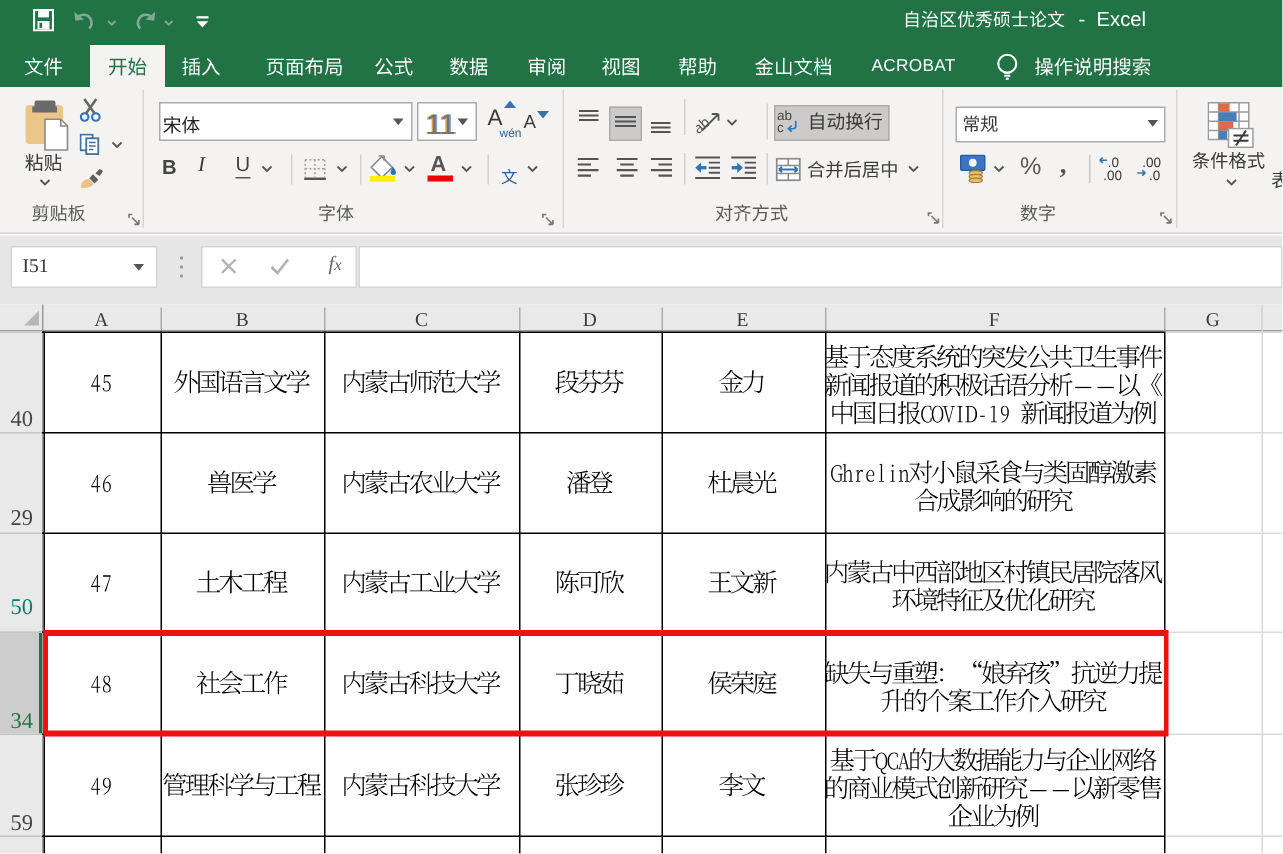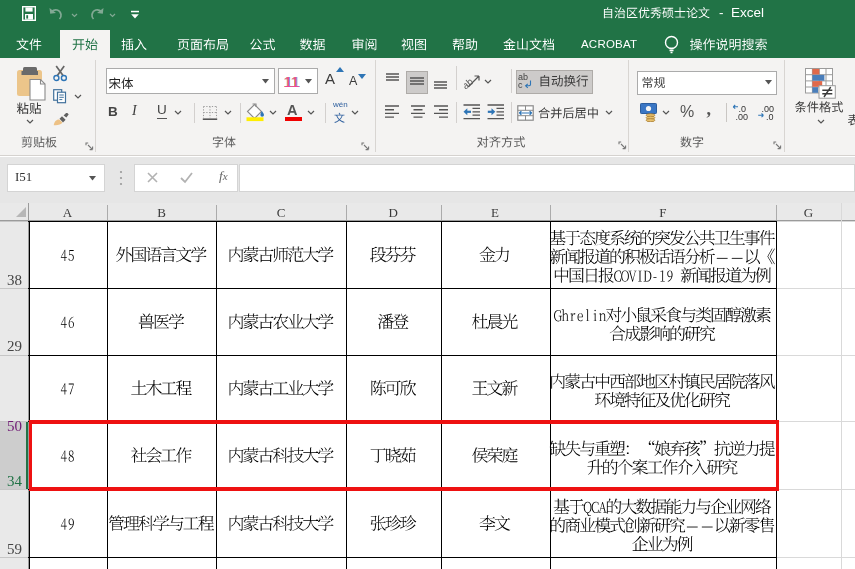--- a/index.html
+++ b/index.html
@@ -102,21 +102,21 @@
     </svg>
 <svg class="ab" style="left:26px;top:119px" width="8" height="6">
       <polyline points="1,1 4,4 7,1" fill="none" stroke="#555" stroke-width="1.2"></polyline>
     </svg>
 
 <div class="ab wbox" style="left:106px;top:68px;width:169px;height:26px"></div>
 <svg class="ab" style="left:261px;top:78px" width="9" height="7">
       <path d="M1 1 L4.5 5.5 L8 1 Z" fill="#555"></path>
     </svg>
 <div class="ab wbox" style="left:278px;top:68px;width:40px;height:26px"></div>
-<span class="ab" style="left:284px;top:73px;font-size:15px;color:#ec4899;text-shadow:-1px 0 rgba(205,120,40,.75),1px 0 rgba(90,140,215,.75)">11</span>
+<span class="ab" style="left:284px;top:73px;font-size:19px;color:#737373;text-shadow:-1px 0 rgba(205,120,40,.75),1px 0 rgba(90,140,215,.75)">11</span>
 <svg class="ab" style="left:304px;top:78px" width="9" height="7">
       <path d="M1 1 L4.5 5.5 L8 1 Z" fill="#555"></path>
     </svg>
 <span class="ab" style="left:325px;top:70px;font-size:15px;color:#3b3b3b;font-family:'Liberation Sans',sans-serif">A</span>
 <svg class="ab" style="left:336px;top:67px" width="8" height="6">
       <path d="M4 0 L8 5 L0 5 Z" fill="#2e75b6"></path>
     </svg>
 <span class="ab" style="left:349px;top:74px;font-size:12.5px;color:#3b3b3b;font-family:'Liberation Sans',sans-serif">A</span>
 <svg class="ab" style="left:358px;top:74px" width="8" height="6">
       <path d="M4 5 L8 0 L0 0 Z" fill="#2e75b6"></path>
@@ -143,21 +143,21 @@
  <rect x="0.5" y="14.3" width="17" height="3.8" fill="#ffee00"></rect>
 </svg>
 <svg class="ab" style="left:269px;top:110px" width="8" height="6">
       <polyline points="1,1 4,4 7,1" fill="none" stroke="#555" stroke-width="1.2"></polyline>
     </svg>
 <span class="ab" style="left:287px;top:102px;font-size:14.5px;font-weight:bold;color:#555;font-family:'Liberation Sans',sans-serif">A</span>
 <div class="ab" style="left:284.5px;top:117.3px;width:17.5px;height:3.8px;background:#f00000"></div>
 <svg class="ab" style="left:307px;top:110px" width="8" height="6">
       <polyline points="1,1 4,4 7,1" fill="none" stroke="#555" stroke-width="1.2"></polyline>
     </svg>
-<span class="ab" style="left:333px;top:100px;font-size:8px;color:#2e5f9e">wén</span>
+<span class="ab" style="left:333px;top:84px;font-size:8px;color:#2e5f9e">wén</span>
 <svg class="ab" style="left:351px;top:110px" width="8" height="6">
       <polyline points="1,1 4,4 7,1" fill="none" stroke="#555" stroke-width="1.2"></polyline>
     </svg>
 <div class="ab" style="left:193.5px;top:103px;width:1px;height:20px;background:#d3d0ce"></div>
 <div class="ab" style="left:239.5px;top:103px;width:1px;height:20px;background:#d3d0ce"></div>
 <div class="ab" style="left:324.5px;top:103px;width:1px;height:20px;background:#d3d0ce"></div>
 
 <div class="ab" style="left:406px;top:71px;width:22px;height:22.5px;background:#cdcbca;border:1px solid #aeaba8"></div>
 <svg class="ab" style="left:385.5px;top:73px" width="14" height="8" viewBox="0 0 14 8">
       <path d="M0 1 H13 M0 4 H13 M0 7 H13" stroke="#555" stroke-width="1.4" fill="none"></path>
@@ -293,23 +293,23 @@
     <div class="hcell" style="left:216px;top:204.5px;width:130px">C</div>
     <div class="ab" style="left:346px;top:205px;width:1px;height:15px;background:#ababab"></div>
     <div class="hcell" style="left:346px;top:204.5px;width:94.5px">D</div>
     <div class="ab" style="left:440.5px;top:205px;width:1px;height:15px;background:#ababab"></div>
     <div class="hcell" style="left:440.5px;top:204.5px;width:109px">E</div>
     <div class="ab" style="left:549.5px;top:205px;width:1px;height:15px;background:#ababab"></div>
     <div class="hcell" style="left:549.5px;top:204.5px;width:226.5px">F</div>
     <div class="ab" style="left:776px;top:205px;width:1px;height:15px;background:#ababab"></div>
     <div class="hcell" style="left:776px;top:204.5px;width:65px">G</div>
     <div class="ab" style="left:841px;top:205px;width:1px;height:15px;background:#ababab"></div>
-<div class="rnum" style="left:0;top:272.5px;color:#444;z-index:5">38</div>
+<div class="rnum" style="left:0;top:272.5px;color:#444;z-index:5">40</div>
     <div class="rnum" style="left:0;top:339px;color:#444;z-index:5">29</div>
-    <div class="rnum" style="left:0;top:419px;color:#701a75;z-index:5">50</div>
+    <div class="rnum" style="left:0;top:398px;color:#0f766e;z-index:5">50</div>
     <div class="rnum" style="left:0;top:473.5px;color:#217346;z-index:5">34</div>
     <div class="rnum" style="left:0;top:541.5px;color:#444;z-index:5">59</div>
 <div class="ab" style="left:0;top:420.5px;width:28px;height:68.5px;background:#cdcdcd"></div>
 <div class="ab" style="left:25.5px;top:420.5px;width:2.5px;height:68.5px;background:#217346"></div>
 <div class="ghl" style="left:777px;top:221px;width:78px"></div>
     <div class="ab" style="left:0;top:221px;width:28px;height:1px;background:#c6c6c6"></div>
     <div class="ghl" style="left:777px;top:288px;width:78px"></div>
     <div class="ab" style="left:0;top:288px;width:28px;height:1px;background:#c6c6c6"></div>
     <div class="ghl" style="left:777px;top:354.5px;width:78px"></div>
     <div class="ab" style="left:0;top:354.5px;width:28px;height:1px;background:#c6c6c6"></div>

